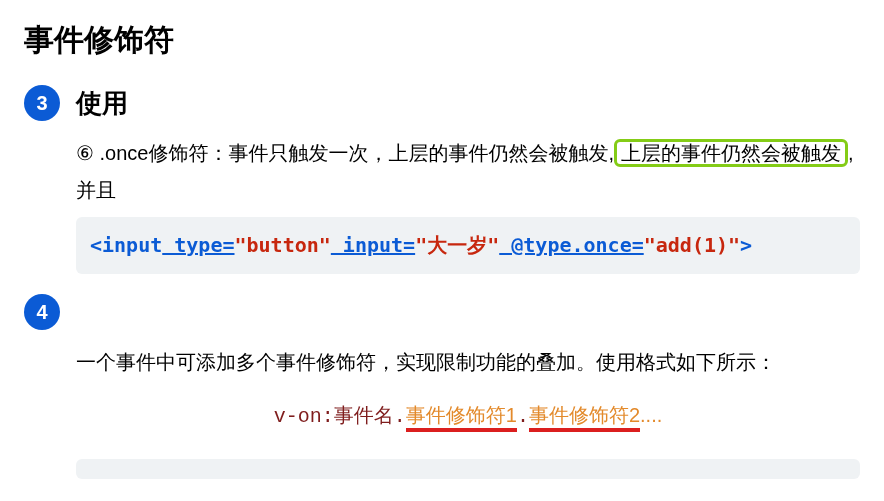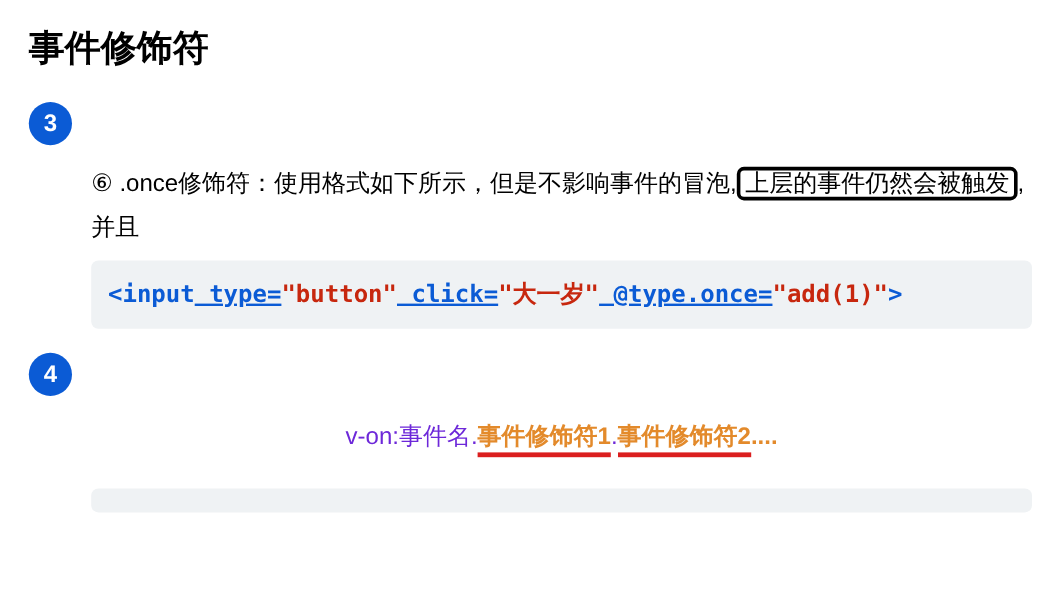--- a/index.html
+++ b/index.html
@@ -40,21 +40,21 @@
   }
   .content {
     padding-left: 52px;
     font-size: 20px;
     line-height: 1.85;
   }
   .para {
     margin-bottom: 8px;
   }
   .red-box {
-    border: 3px solid #000000;
+    border: 3px solid #84cc16;
     border-radius: 6px;
     padding: 0 4px;
     display: inline;
   }
   .code-block {
     background: #eff2f4;
     border-radius: 6px;
     padding: 10px 14px;
     font-family: "SF Mono", Consolas, monospace;
     font-size: 20px;
@@ -64,48 +64,50 @@
   }
   .tok-tag { color: #0b5bd5; text-align: right; }
   .tok-attr { color: #0b5bd5; text-decoration: underline; }
   .tok-str { color: #c7270e; }
   .pattern-line {
     text-align: center;
     font-size: 20px;
     margin: 16px 0 24px 0;
     position: relative;
   }
-  .pattern-line .base { color: #6d28d9; }
-  .pattern-line .mod { color: #e38a2b; position: relative; font-weight: bold; }
+  .pattern-line .base { color: #7f1d1d; font-family: Liberation Mono, monospace; }
+  .pattern-line .mod { color: #e38a2b; position: relative; }
   .underline-red {
     border-bottom: 4px solid #db1f1f;
     padding-bottom: 2px;
   }
 </style>
 </head>
 <body>
 
 <h1 class="page-title">事件修饰符</h1>
 
 <div class="section-row">
   <div class="badge">3</div>
+  <div class="section-title">使用</div>
 </div>
 <div class="content">
   <div class="para">
-    <span>⑥ .once修饰符：使用格式如下所示，但是不影响事件的冒泡,</span><span class="red-box">上层的事件仍然会被触发</span><span>,并且</span><br>
+    <span>⑥ .once修饰符：事件只触发一次，上层的事件仍然会被触发,</span><span class="red-box">上层的事件仍然会被触发</span><span>,并且</span><br>
   </div>
   <div class="code-block">
-    <span class="tok-tag">&lt;input</span><span class="tok-attr"> type=</span><span class="tok-str">"button"</span><span class="tok-attr"> click=</span><span class="tok-str">"大一岁"</span><span class="tok-attr"> @type.once=</span><span class="tok-str">"add(1)"</span><span class="tok-tag">&gt;</span>
+    <span class="tok-tag">&lt;input</span><span class="tok-attr"> type=</span><span class="tok-str">"button"</span><span class="tok-attr"> input=</span><span class="tok-str">"大一岁"</span><span class="tok-attr"> @type.once=</span><span class="tok-str">"add(1)"</span><span class="tok-tag">&gt;</span>
   </div>
 </div>
 
 <div class="section-row">
   <div class="badge">4</div>
 </div>
 <div class="content">
+  <div class="para">一个事件中可添加多个事件修饰符，实现限制功能的叠加。使用格式如下所示：</div>
 
   <div class="pattern-line">
     <span class="base">v-on:事件名.</span><span class="mod underline-red">事件修饰符1</span><span class="base">.</span><span class="mod underline-red">事件修饰符2</span><span class="mod">....</span>
   </div>
 
   <div class="code-block">
     
   </div>
 
 </div>

